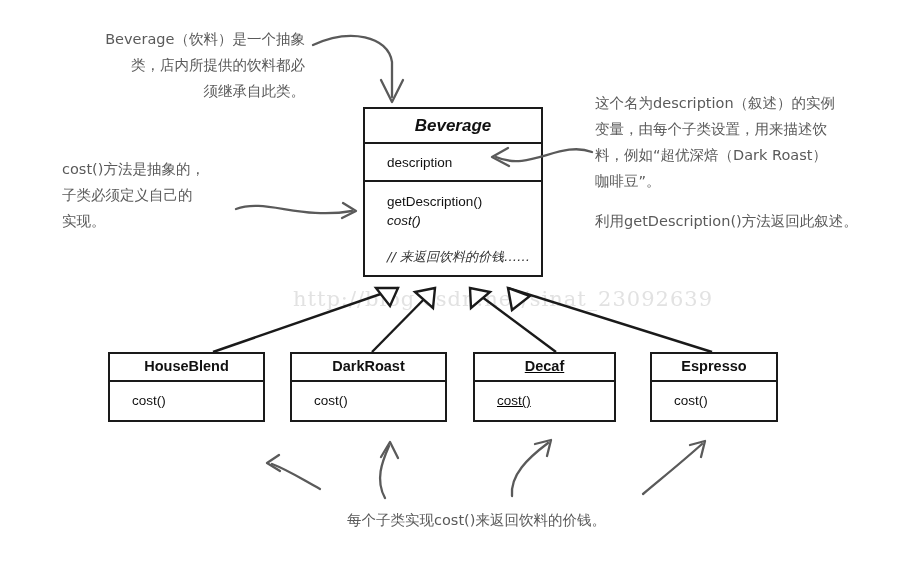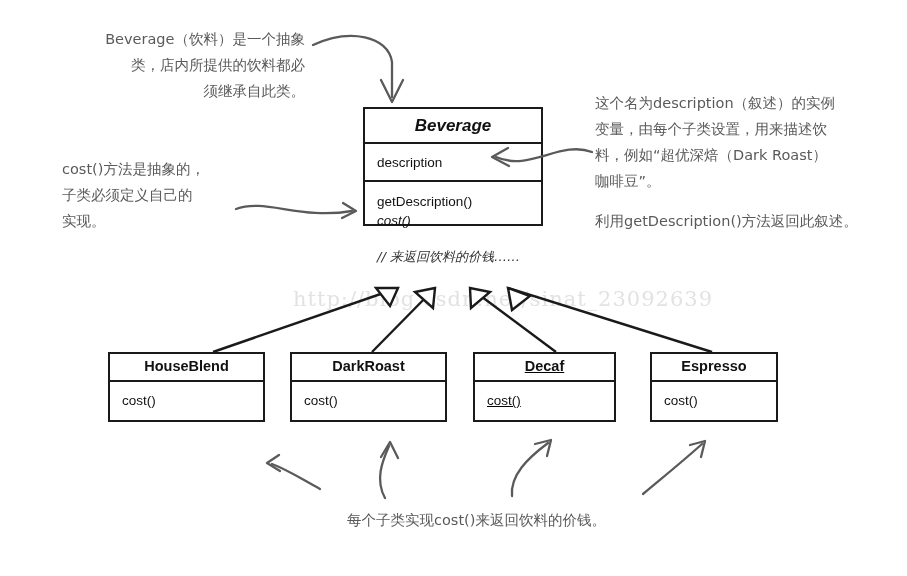--- a/index.html
+++ b/index.html
@@ -48,21 +48,21 @@
     font-size: 17px;
   }
   .uml-compartment {
     border-top: 2px solid #1a1a1a;
     box-sizing: border-box;
     color: #111111;
     font-size: 13.5px;
     font-family: "Liberation Sans", sans-serif;
   }
   .uml-row {
-    padding: 0 12px;
+    padding: 0 22px;
     line-height: 19px;
     white-space: nowrap;
   }
   .uml-row.italic { font-style: italic; }
   .uml-row.comment {
     font-style: italic;
     color: #333333;
     font-family: "DejaVu Sans", sans-serif;
     font-size: 13px;
   }
@@ -107,21 +107,21 @@
 
     <line x1="556" y1="352" x2="470" y2="288" stroke="#1a1a1a" stroke-width="2.4"></line>
     <polygon points="470,288 471,308 490,292" fill="#ffffff" stroke="#1a1a1a" stroke-width="2.4"></polygon>
 
     <line x1="712" y1="352" x2="508" y2="288" stroke="#1a1a1a" stroke-width="2.4"></line>
     <polygon points="508,288 512,310 530,296" fill="#ffffff" stroke="#1a1a1a" stroke-width="2.4"></polygon>
   </svg>
 
   <div class="watermark" style="left:293px; top:287px;">http://blog.csdn.net/sinat_23092639</div>
 
-  <div class="uml-box boxes" style="left:363px; top:107px; width:180px; height:119px;">
+  <div class="uml-box boxes" style="left:363px; top:107px; width:180px; height:170px;">
     <div class="uml-title abstract" style="height:33px; line-height:33px;">Beverage</div>
     <div class="uml-compartment" style="height:38px; padding-top:9px;">
       <div class="uml-row">description</div>
     </div>
     <div class="uml-compartment" style="height:87px; padding-top:10px;">
       <div class="uml-row">getDescription()</div>
       <div class="uml-row italic">cost()</div>
       <div class="uml-row comment" style="margin-top:17px;">// 来返回饮料的价钱……</div>
     </div>
   </div>

